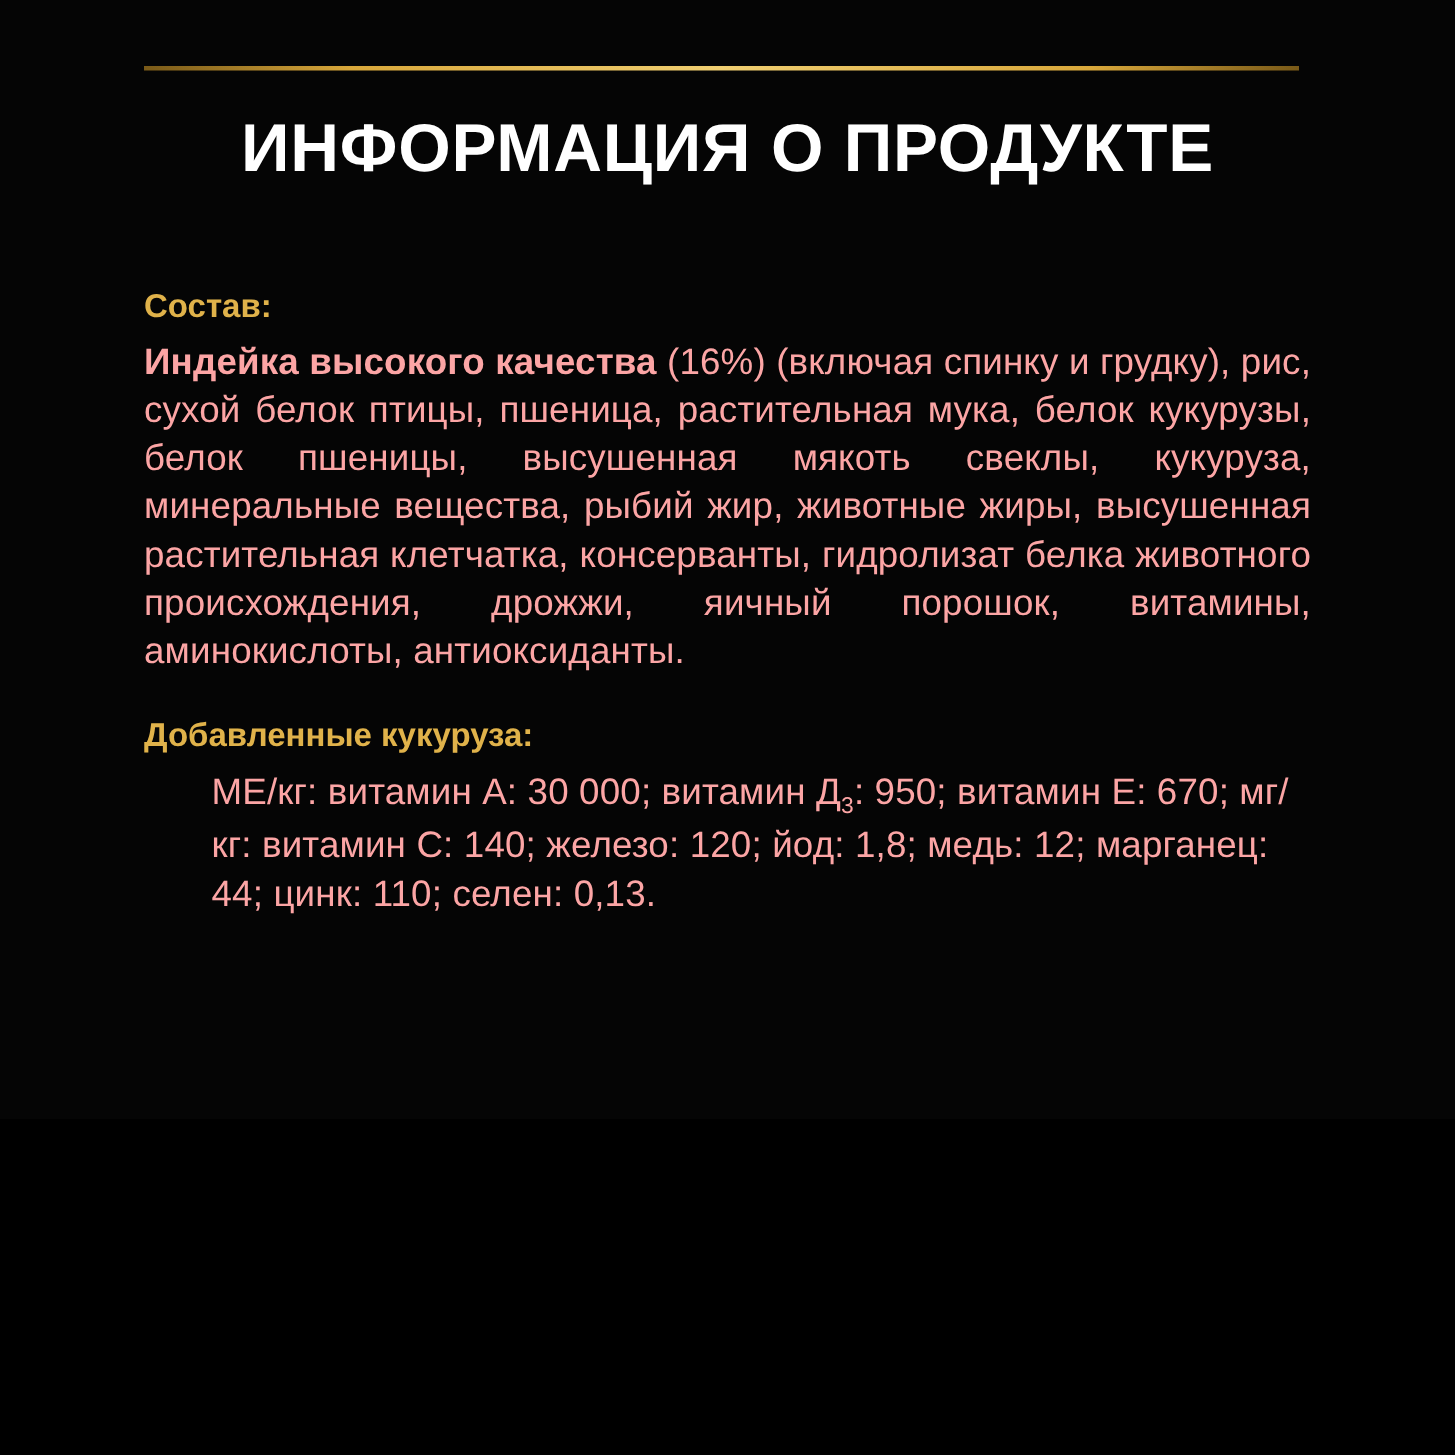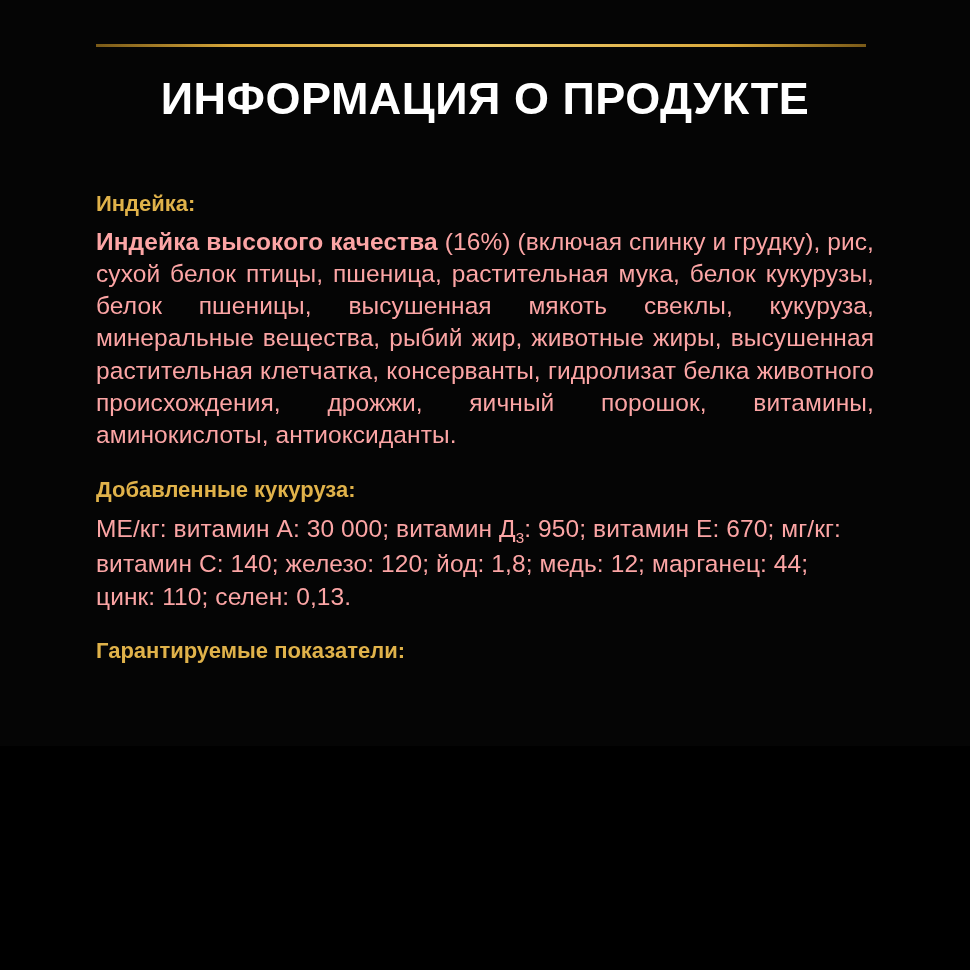--- a/index.html
+++ b/index.html
@@ -60,20 +60,21 @@
   .section-body {
     font-size: 24.5px;
     line-height: 1.32;
     color: #fca5a5;
     text-align: justify;
     text-justify: inter-word;
     letter-spacing: 0.1px;
   }
   .section-body.nojust {
     text-align: left;
+    margin-left: 45px;
   }
   .bold-lead {
     font-weight: bold;
   }
   .sub {
     font-size: 0.62em;
     vertical-align: sub;
   }
   .composition .section-head { margin-bottom: 8px; }
   #additives-body, #guaranteed-body { text-align: left; }
@@ -83,27 +84,26 @@
 
 <div class="page">
 
   <div class="gold-rule"></div>
 
   <div class="title">ИНФОРМАЦИЯ О ПРОДУКТЕ</div>
 
   <div class="content">
 
     <div class="section composition">
-      <div class="section-head">Индейка:</div>
+      <div class="section-head">Состав:</div>
       <div class="section-body"><span class="bold-lead">Индейка высокого качества</span><span> (16%) (включая спинку и грудку), рис, сухой белок птицы, пшеница, растительная мука, белок кукурузы, белок пшеницы, высушенная мякоть свеклы, кукуруза, минеральные вещества, рыбий жир, животные жиры, высушенная растительная клетчатка, консерванты, гидролизат белка животного происхождения, дрожжи, яичный порошок, витамины, аминокислоты, антиоксиданты.</span></div>
     </div>
 
     <div class="section">
       <div class="section-head">Добавленные кукуруза:</div>
       <div class="section-body nojust" id="additives-body"><span>МЕ/кг: витамин А: 30 000; витамин Д</span><span class="sub">3</span><span>: 950; витамин Е: 670; мг/кг: витамин С: 140; железо: 120; йод: 1,8; медь: 12; марганец: 44; цинк: 110; селен: 0,13.</span></div>
     </div>
 
     <div class="section">
-      <div class="section-head">Гарантируемые показатели:</div>
     </div>
 
   </div>
 </div>
 
 </body></html>

